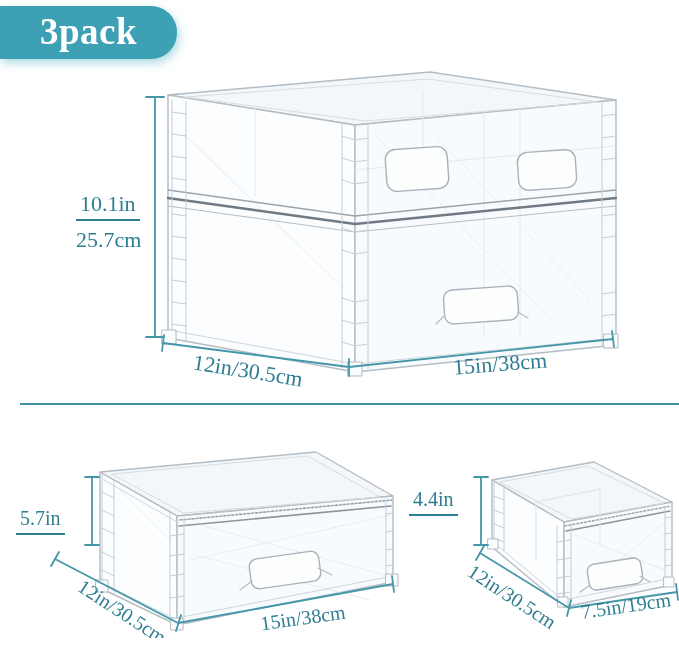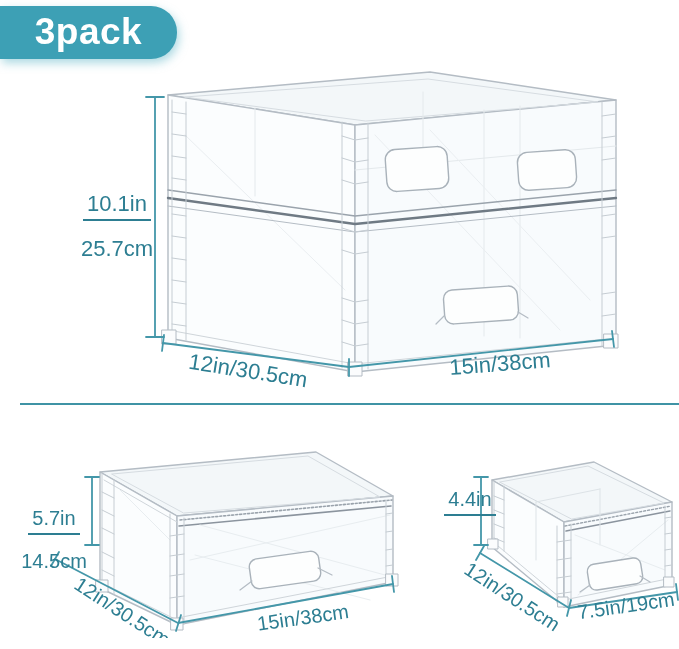--- a/index.html
+++ b/index.html
@@ -1,43 +1,43 @@
 <!DOCTYPE html>
 <html><head>
 <meta charset="utf-8">
 <style>
   html,body{margin:0;padding:0;background:#fff;}
   .stage{
     position:relative;
     width:679px;height:638px;
     background:#ffffff;
-    font-family:Liberation Sans, sans-serif;
+    font-family:Liberation Serif, serif;
     overflow:hidden;
   }
   .art{position:absolute;left:0;top:0;}
   
   .badge{
     position:absolute;left:0;top:6px;
     width:177px;height:53px;
     background:#3da0b5;
     border-radius:0 26px 26px 0;
     box-shadow:2px 4px 10px rgba(104,186,202,.55);
     color:#ffffff;
     font-size:37px;font-weight:bold;
     text-align:center;line-height:52px;
     letter-spacing:.5px;
   }
   
   .dim{color:#2d7e92;}
   .dim-frac{
-    position:absolute;text-align:center;line-height:1.08;
+    position:absolute;line-height:1.08;
     white-space:nowrap;
   }
   .dim-frac .num{display:inline-block;border-bottom:2px solid #2d7e92;padding:0 4px 3px;}
-  .dim-frac .den{display:block;padding-top:16px;}
+  .dim-frac .den{display:block;padding-top:7px;}
   .f22{font-size:22px;}
   .f20{font-size:20px;}
   .dim-rot{
     position:absolute;white-space:nowrap;
     transform-origin:center center;
   }
 </style>
 </head>
 <body>
 
@@ -165,24 +165,23 @@
 
   <div class="dim dim-frac f22" style="left:76px;top:192px;width:82px;">
     <span class="num">10.1in</span>
     <span class="den">25.7cm</span>
   </div>
   <div class="dim dim-rot f22" style="left:248px;top:371px;transform:translate(-50%,-50%) rotate(9deg);">12in/30.5cm</div>
   <div class="dim dim-rot f22" style="left:500px;top:364px;transform:translate(-50%,-50%) rotate(-4.5deg);">15in/38cm</div>
 
   <div class="dim dim-frac f20" style="left:16px;top:508px;width:76px;">
     <span class="num">5.7in</span>
-    <span class="den">14.5cm</span>
   </div>
   <div class="dim dim-rot f20" style="left:122px;top:612px;transform:translate(-50%,-50%) rotate(33deg);">12in/30.5cm</div>
   <div class="dim dim-rot f20" style="left:303px;top:618px;transform:translate(-50%,-50%) rotate(-8deg);">15in/38cm</div>
 
-  <div class="dim dim-frac f20" style="left:432px;top:489px;width:76px;">
+  <div class="dim dim-frac f20" style="left:409px;top:489px;width:76px;">
     <span class="num">4.4in</span>
   </div>
   <div class="dim dim-rot f20" style="left:512px;top:597px;transform:translate(-50%,-50%) rotate(33deg);">12in/30.5cm</div>
   <div class="dim dim-rot f20" style="left:626px;top:606px;transform:translate(-50%,-50%) rotate(-8deg);">7.5in/19cm</div>
 
 </div>
 
 </body></html>

